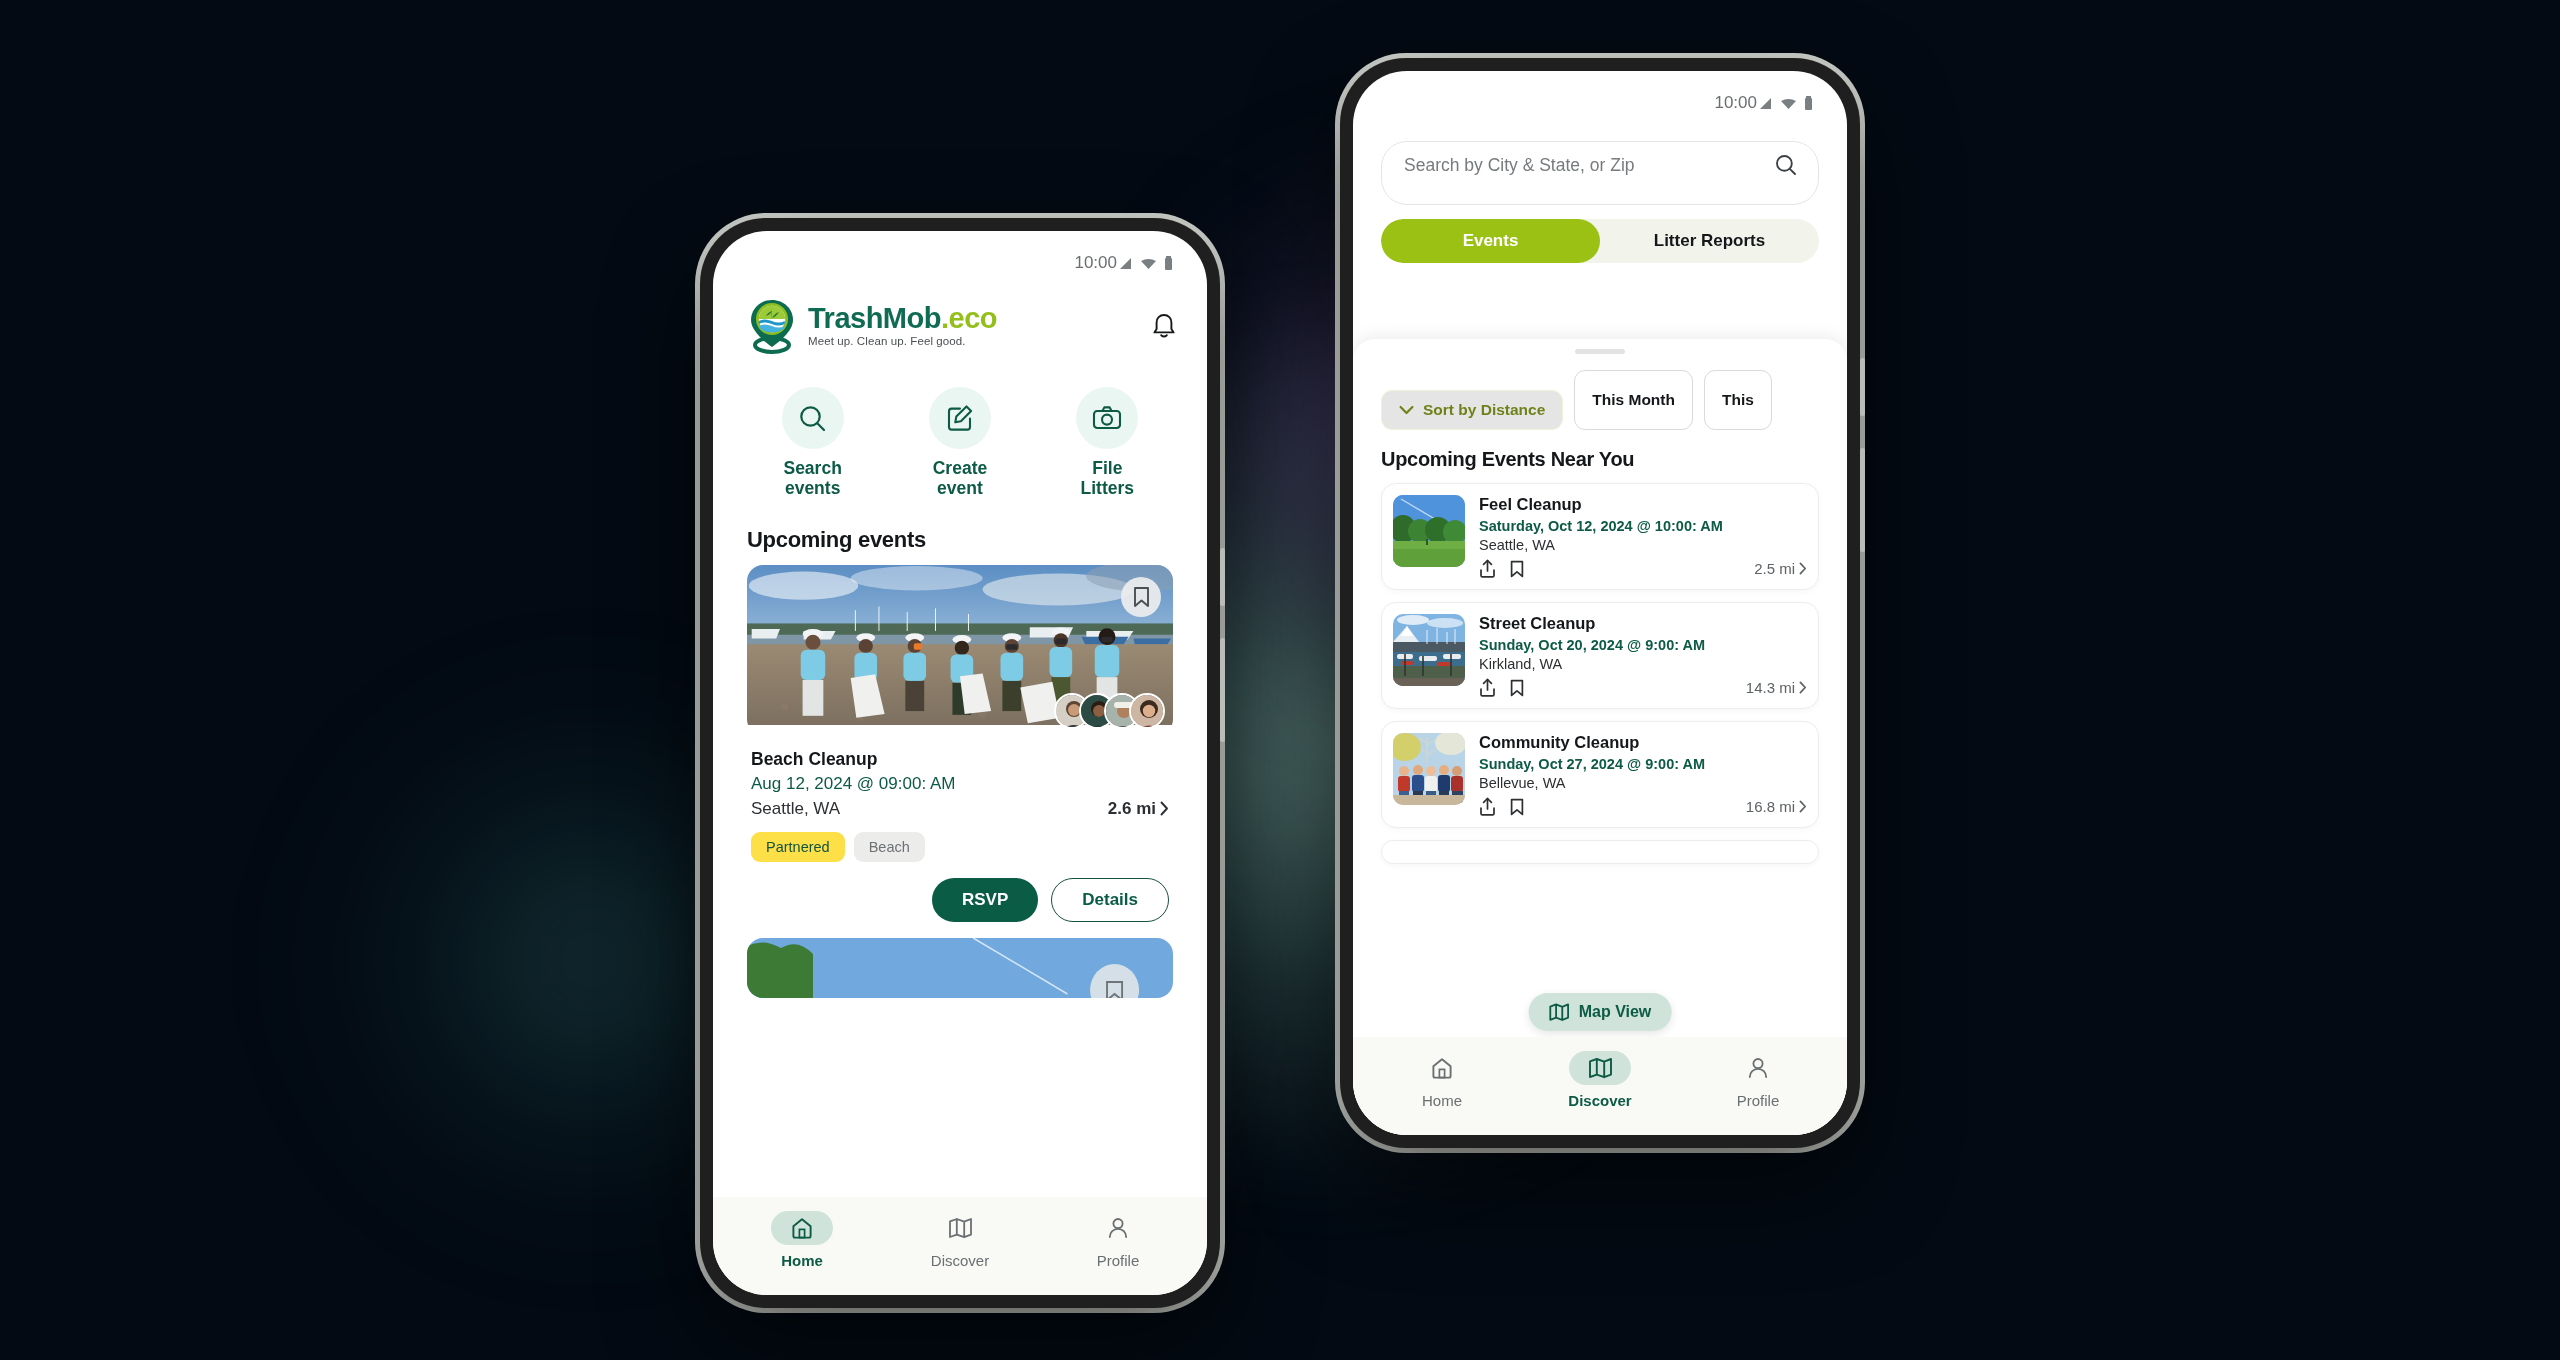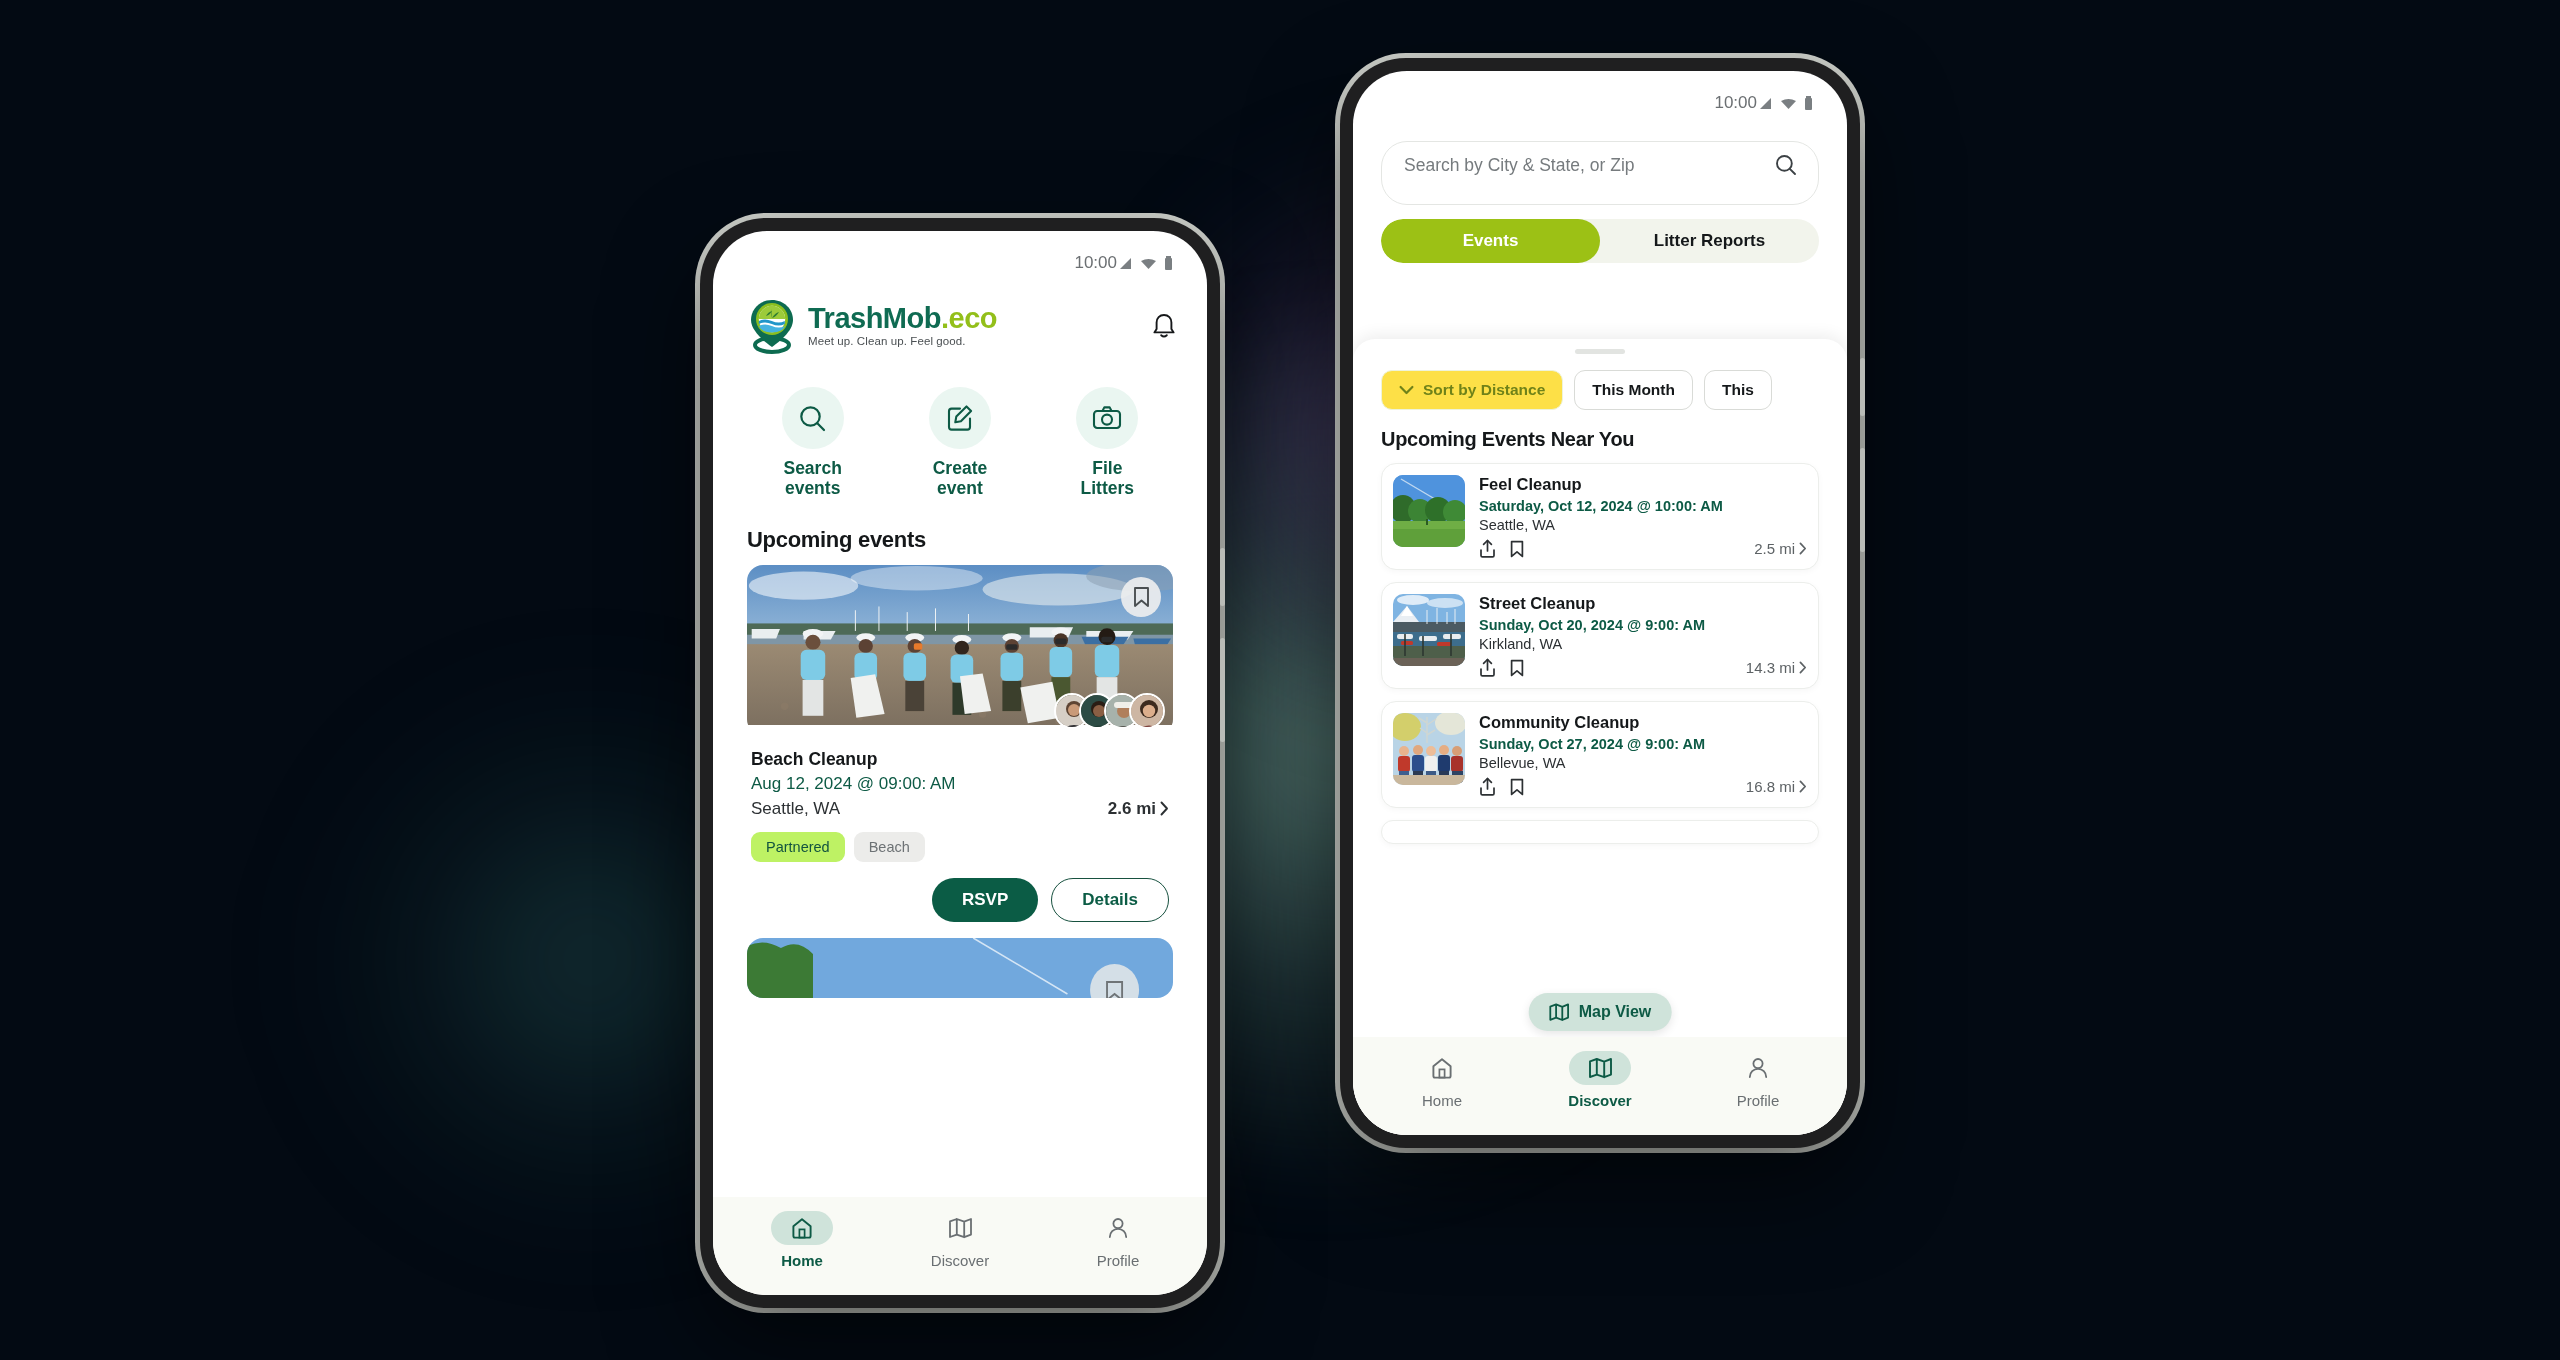--- a/index.html
+++ b/index.html
@@ -118,21 +118,21 @@
   .avatar:first-child { margin-left: 0; }
 
   .card-body { padding: 14px 4px 0 4px; }
   .card-title { font-size: 17.5px; font-weight: 700; color: #15181a; }
   .card-date { font-size: 17px; font-weight: 400; color: #0d5a45; margin-top: 4px; }
   .card-row { display: flex; align-items: center; justify-content: space-between; margin-top: 5px; }
   .card-loc { font-size: 17px; color: #2c3033; }
   .card-dist { font-size: 17px; color: #2c3033; font-weight: 600; display: flex; align-items: center; gap: 4px; }
   .tags { display: flex; gap: 9px; margin-top: 13px; }
   .tag { font-size: 14.5px; padding: 7px 15px; border-radius: 9px; }
-  .tag-partnered { background: #bef264; color: #12533f; }
+  .tag-partnered { background: #fde047; color: #12533f; }
   .tag-plain { background: #ececea; color: #6d7275; }
   .card-actions { display: flex; justify-content: flex-end; gap: 13px; margin-top: 16px; }
   .btn {
     font-size: 17px; font-weight: 600;
     border-radius: 26px; padding: 11px 30px; border: none; cursor: pointer;
   }
   .btn-primary { background: #0b5c45; color: #fff; }
   .btn-outline { background: #fff; color: #0b5c45; border: 1.4px solid #17513f; }
 
   .next-card-peek {
@@ -179,21 +179,21 @@
     background: #fff; border-radius: 22px 22px 0 0;
     box-shadow: 0 -4px 16px rgba(0,0,0,0.07);
   }
   .sheet-handle { width: 50px; height: 5px; border-radius: 3px; background: #e2e4e1; margin: 10px auto 0 auto; }
   .chips { display: flex; gap: 11px; padding: 16px 0 0 28px; overflow: hidden; }
   .chip {
     white-space: nowrap; font-size: 15.5px; font-weight: 700;
     padding: 10px 17px; border-radius: 11px; border: 1.3px solid #d9dbd7;
     background: #fff; color: #15181a; display: flex; align-items: center; gap: 9px;
   }
-  .chip.active { background: #fde047; border-color: #eef3da; color: #6f8219; }
+  .chip.active { background: #e5e5e5; border-color: #eef3da; color: #6f8219; margin-top: 20px; }
   .list-title { font-size: 20px; font-weight: 700; color: #15181a; padding: 18px 28px 0 28px; letter-spacing: -0.3px; }
 
   .ev-card {
     margin: 12px 28px 0 28px; border: 1.2px solid #eceeeb;
     border-radius: 15px; background: #fff; padding: 11px;
     display: flex; gap: 14px;
     box-shadow: 0 2px 6px rgba(0,0,0,0.035);
   }
   .ev-thumb { width: 72px; height: 72px; border-radius: 10px; overflow: hidden; flex: 0 0 72px; position: relative; }
   .ev-info { flex: 1; min-width: 0; }

